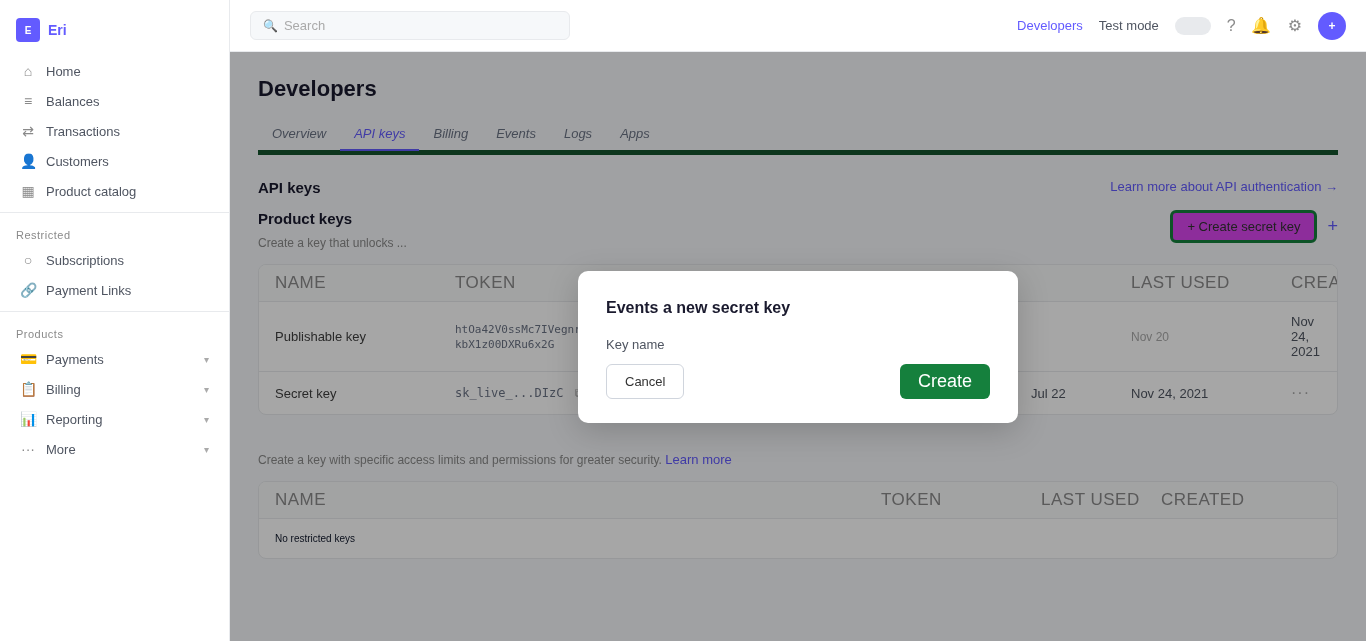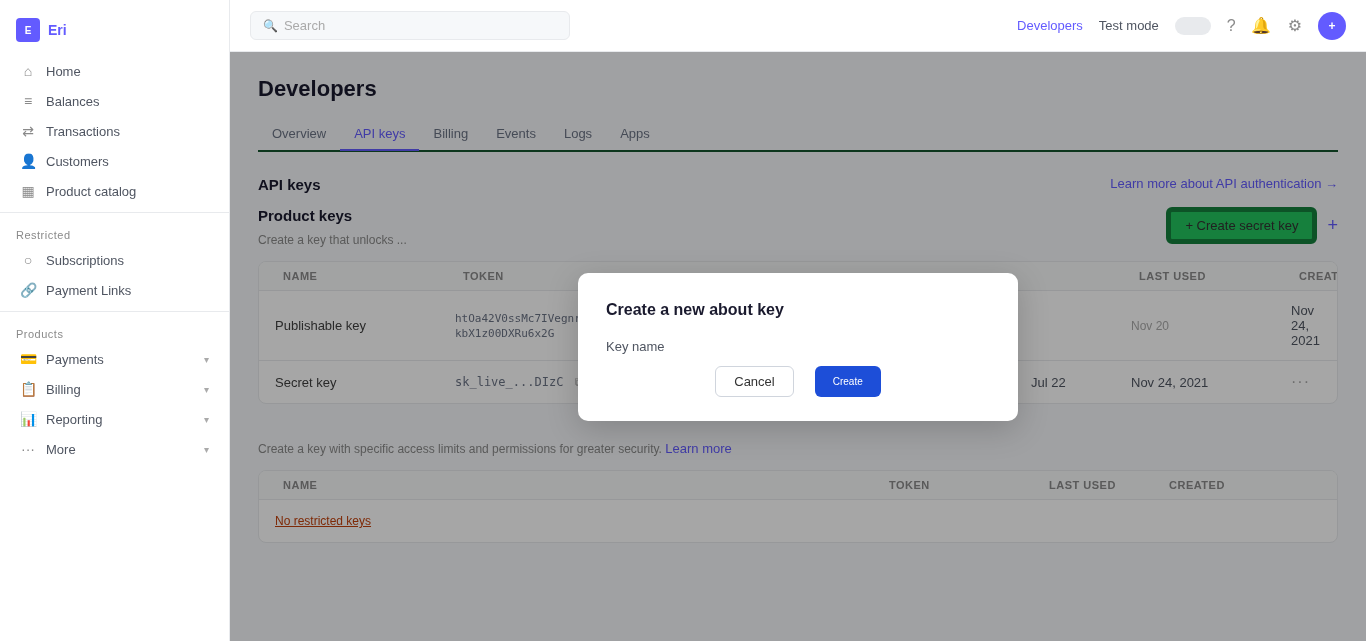--- a/index.html
+++ b/index.html
@@ -26,55 +26,55 @@
     .topbar-right { margin-left: auto; display: flex; align-items: center; gap: 16px; }
     .topbar-link { color: #635bff; font-size: 13px; cursor: pointer; }
     .topbar-label { color: #4f5561; font-size: 13px; }
     .topbar-toggle { width: 36px; height: 18px; background: #e8eaed; border-radius: 9px; cursor: pointer; position: relative; }
     .topbar-icon { color: #8a8a8a; font-size: 16px; cursor: pointer; }
     .topbar-avatar { width: 28px; height: 28px; background: #635bff; border-radius: 50%; display: flex; align-items: center; justify-content: center; color: #fff; font-size: 12px; font-weight: 600; cursor: pointer; }
 
     
     .content { flex: 1; overflow-y: auto; padding: 24px 28px; position: relative; }
     .page-title { font-size: 22px; font-weight: 700; color: #1a1a2e; margin-bottom: 16px; }
-    .tabs { display: flex; gap: 0; border-bottom: 2px solid #14532d; margin-bottom: 24px; }
+    .tabs { display: flex; gap: 0; border-bottom: 5px solid #14532d; margin-bottom: 24px; font-style: italic; }
     .tab { padding: 8px 14px; font-size: 13px; color: #6b7385; cursor: pointer; border-bottom: 2px solid transparent; margin-bottom: -1px; }
     .tab.active { color: #635bff; border-bottom: 2px solid #635bff; font-weight: 500; }
 
     .section-header { display: flex; justify-content: space-between; align-items: flex-start; margin-bottom: 14px; }
     .section-title { font-size: 15px; font-weight: 600; color: #1a1a2e; }
     .section-desc { font-size: 12px; color: #8a8a8a; margin-top: 9px; }
-    .btn-create { background: #22c55e; border: 5px solid #15803d; border-radius: 6px; padding: 6px 14px; font-size: 13px; color: #333; cursor: pointer; display: flex; align-items: center; gap: 6px; }
+    .btn-create { background: #d946ef; border: 3px solid #15803d; border-radius: 6px; padding: 6px 14px; font-size: 13px; color: #333; cursor: pointer; display: flex; align-items: center; gap: 6px; }
 
     
     .keys-table { width: 100%; border: 1px solid #e8eaed; border-radius: 8px; background: #fff; overflow: hidden; margin-bottom: 28px; }
     .table-header { display: grid; grid-template-columns: 180px 1fr 100px 160px 30px; padding: 8px 16px; background: #f9fafb; border-bottom: 1px solid #e8eaed; }
-    .table-header-cell { font-size: 11px; font-weight: 700; color: #8a8a8a; letter-spacing: 0.5px; text-transform: uppercase; margin-left: 8px; }
+    .table-header-cell { font-size: 17px; font-weight: 400; color: #8a8a8a; letter-spacing: 0.5px; text-transform: uppercase; }
     .table-row { display: grid; grid-template-columns: 180px 1fr 100px 160px 30px; padding: 12px 16px; border-bottom: 1px solid #e8eaed; align-items: center; }
     .table-row:last-child { border-bottom: none; }
     .table-cell { font-size: 13px; color: #4f5561; }
     .table-cell.name { font-weight: 500; color: #404040; }
     .table-cell.token { font-family: monospace; font-size: 12px; color: #6b7385; }
     .table-cell.token-multi { display: flex; flex-direction: column; gap: 2px; }
     .table-cell .copy-icon { font-size: 12px; color: #aaa; cursor: pointer; margin-left: 4px; }
     .three-dots { color: #aaa; cursor: pointer; font-size: 16px; letter-spacing: 1px; }
 
     .restricted-table { width: 100%; border: 1px solid #e8eaed; border-radius: 8px; background: #fff; overflow: hidden; }
     .restricted-header { display: grid; grid-template-columns: 1fr 160px 120px 160px; padding: 8px 16px; background: #f9fafb; border-bottom: 1px solid #e8eaed; }
-    .no-keys-row { padding: 14px 16px; font-size: 12px; color: #c2410c; text-decoration: underline; }
+    .no-keys-row { padding: 14px 16px; font-size: 10px; color: #0f172a; }
 
     
     .modal-overlay { position: absolute; top: 0; left: 0; right: 0; bottom: 0; background: rgba(0,0,0,0.35); display: flex; align-items: center; justify-content: center; z-index: 100; }
     .modal { background: #fff; border-radius: 10px; padding: 28px 28px 24px; width: 440px; box-shadow: 0 8px 32px rgba(0,0,0,0.18); }
     .modal-title { font-size: 16px; font-weight: 600; color: #1a1a2e; margin-bottom: 20px; }
     .modal-label { font-size: 13px; color: #4f5561; margin-bottom: 6px; font-weight: 500; }
     .modal-input { width: 100%; border: 1px solid #635bff; border-radius: 6px; padding: 9px 12px; font-size: 13px; color: #1a1a2e; outline: none; box-shadow: 0 0 0 3px rgba(99,91,255,0.12); }
-    .modal-actions { display: flex; justify-content: center; gap: 21px; margin-top: 12px; }
+    .modal-actions { display: flex; justify-content: space-between; gap: 21px; margin-top: 12px; }
     .btn-cancel { background: #fff; border: 1px solid #d0d5dd; border-radius: 6px; padding: 7px 18px; font-size: 13px; color: #333; cursor: pointer; }
-    .btn-confirm { background: #1d4ed8; border: none; border-radius: 6px; padding: 7px 18px; font-size: 10px; color: #fff; cursor: pointer; font-weight: 500; }
+    .btn-confirm { background: #15803d; border: none; border-radius: 6px; padding: 7px 18px; font-size: 18px; color: #fff; cursor: pointer; font-weight: 500; }
 
     .learn-link { color: #635bff; font-size: 13px; cursor: pointer; text-decoration: none; }
   </style>
 </head>
 <body>
 
 <div class="sidebar">
   <div class="sidebar-logo">
     <div class="sidebar-logo-icon">E</div>
     <span>Eri</span>
@@ -245,21 +245,21 @@
           <div class="table-header-cell">TOKEN</div>
           <div class="table-header-cell">LAST USED</div>
           <div class="table-header-cell">CREATED</div>
         </div>
         <div class="no-keys-row">No restricted keys</div>
       </div>
     </div>
 
     <div class="modal-overlay">
       <div class="modal">
-        <div class="modal-title">Create a new about key</div>
+        <div class="modal-title">Events a new secret key</div>
         <div class="modal-label">Key name</div>
         <div class="modal-actions">
           <button class="btn-cancel">Cancel</button>
           <button class="btn-confirm">Create</button>
         </div>
       </div>
     </div>
   </div>
 </div>
 

